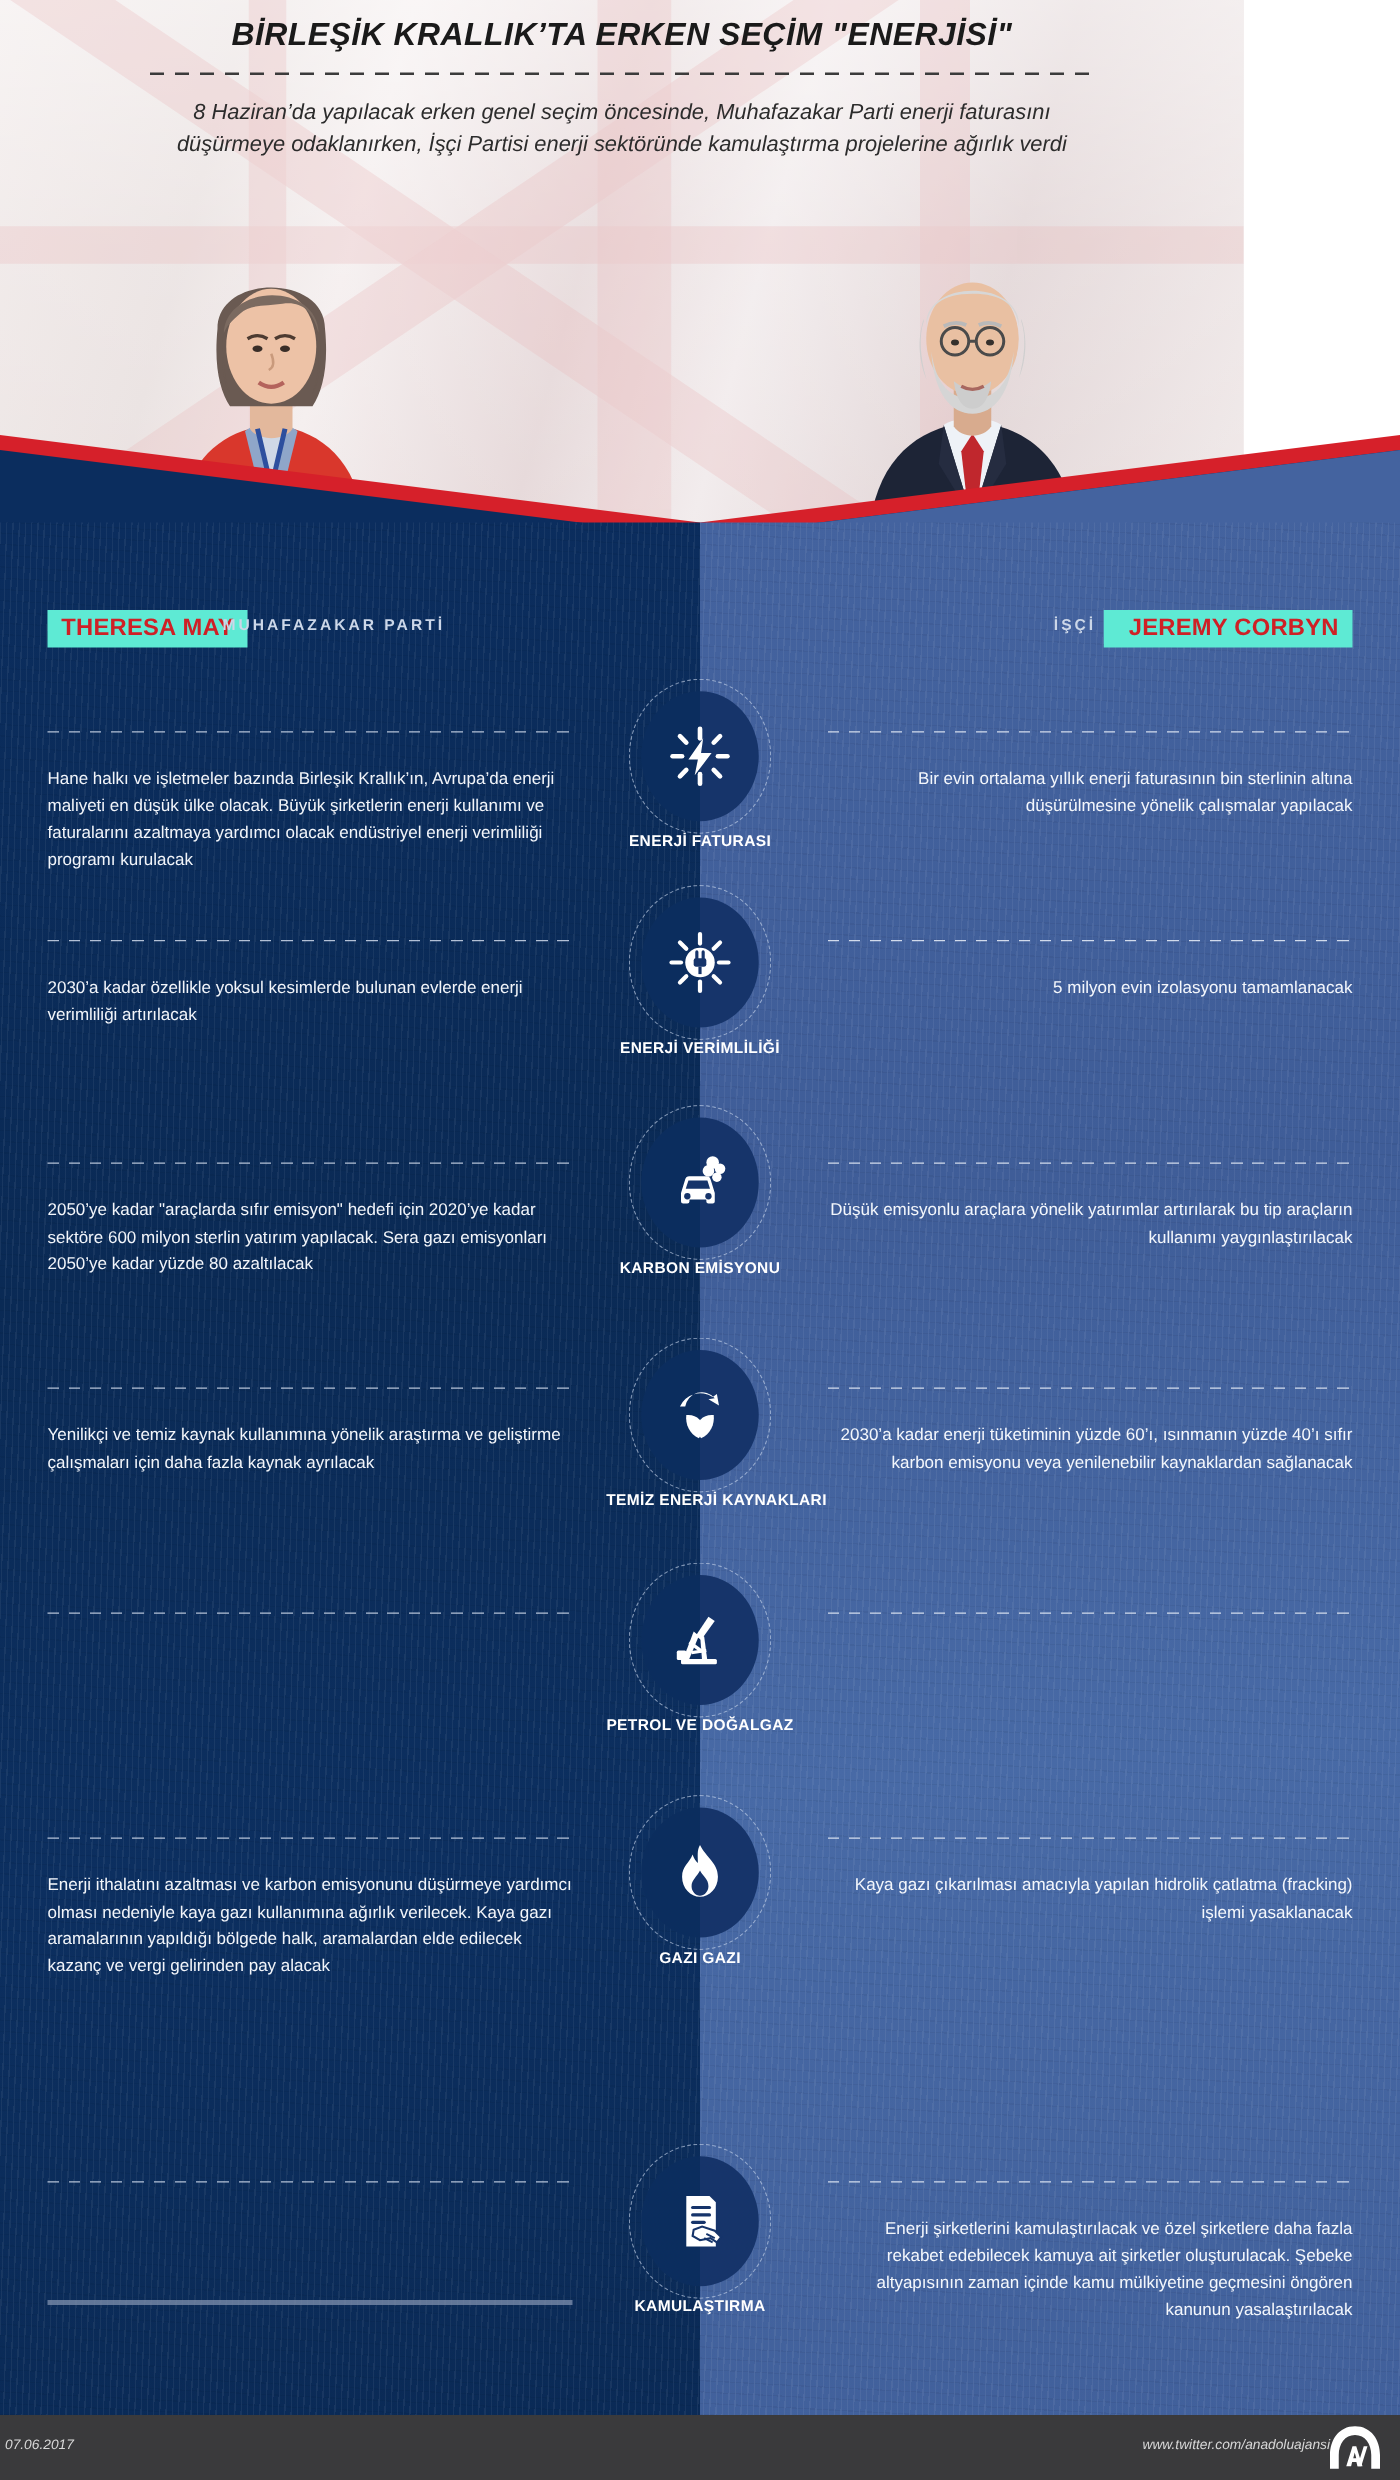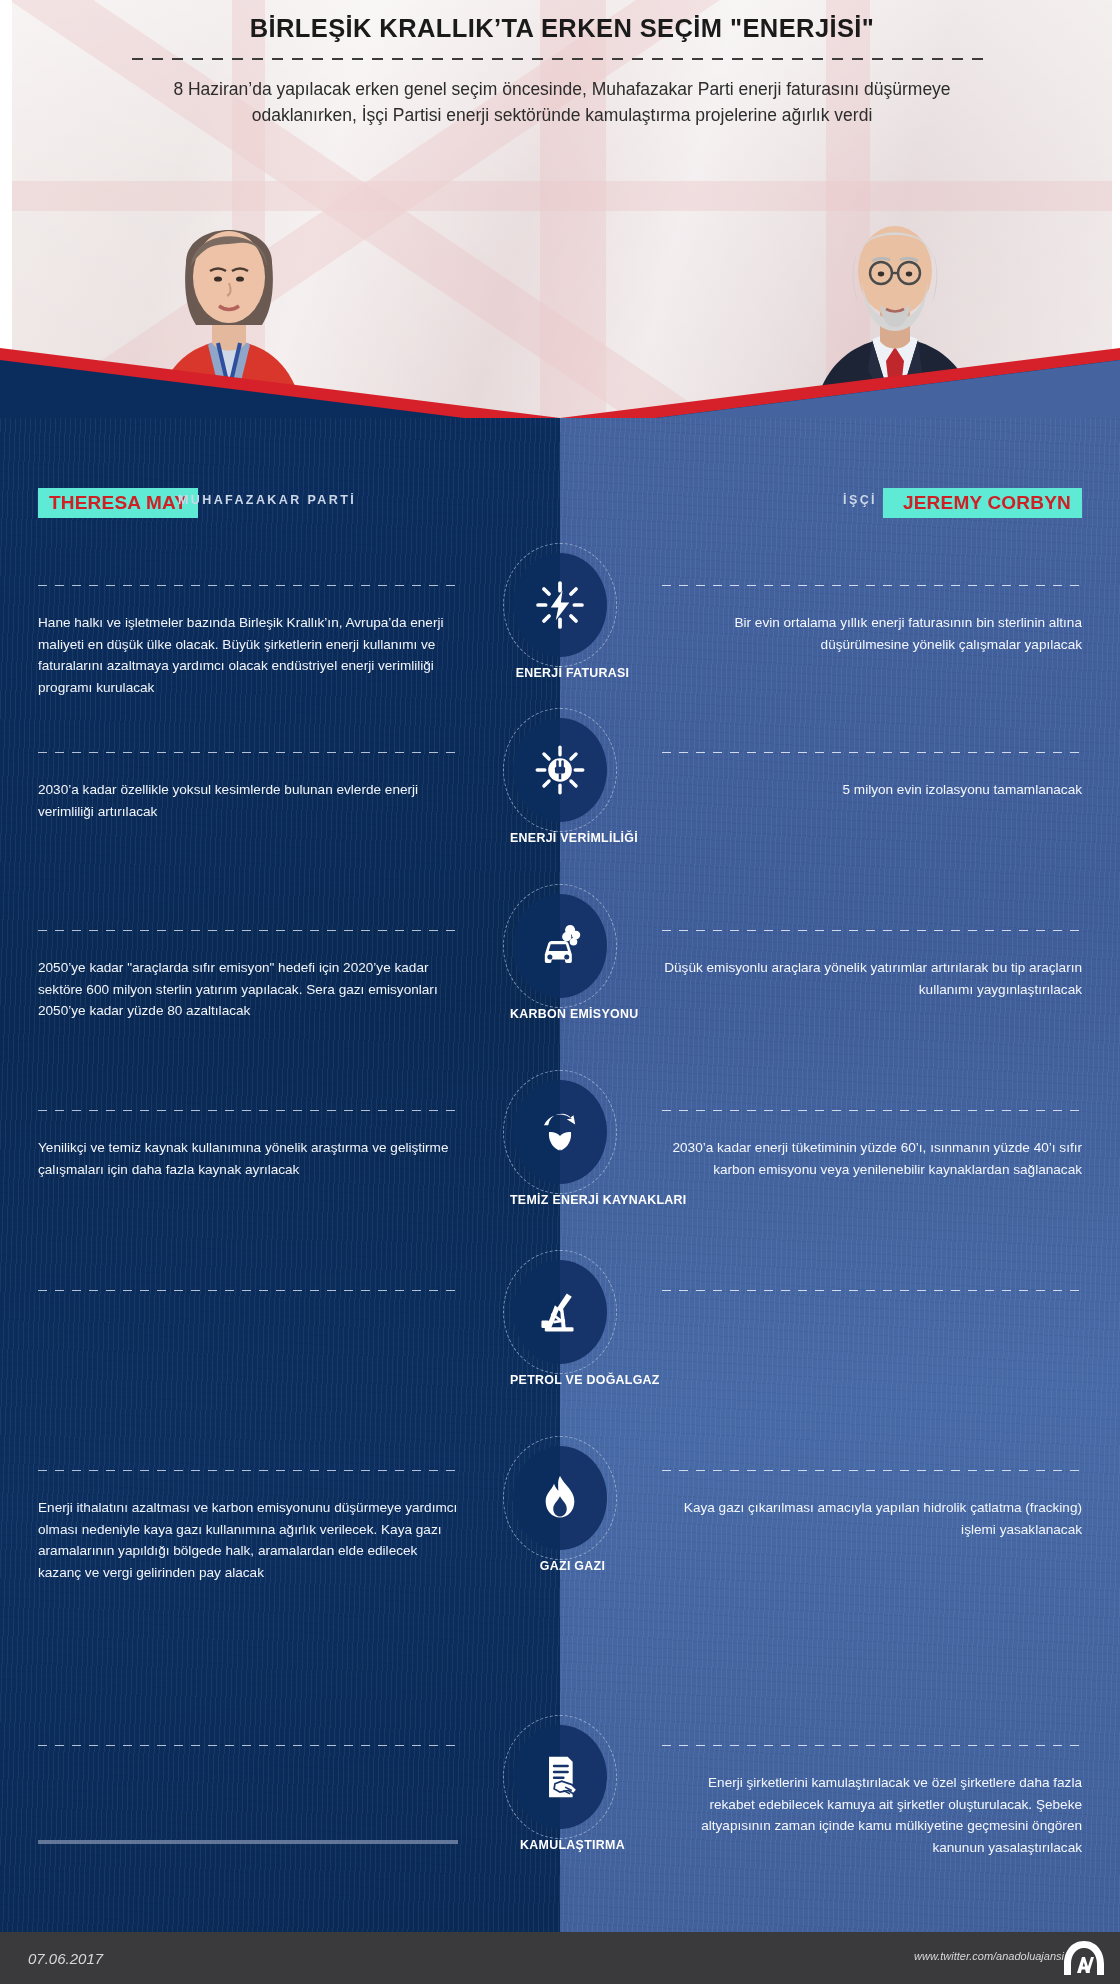--- a/index.html
+++ b/index.html
@@ -5,25 +5,26 @@
   * { margin:0; padding:0; box-sizing:border-box; }
   html,body{ background:#ffffff; }
   body{
     width:1120px; height:1984px; position:relative; overflow:hidden;
     font-family:"Liberation Sans", sans-serif;
     -webkit-font-smoothing:antialiased;
   }
 
   
   .header{
-    position:absolute; left:12px; top:0; width:1100px; height:430px;
+    position:absolute; left:0; top:0; width:995px; height:430px;
     overflow:hidden;
     background:
       linear-gradient(180deg, rgba(255,255,255,.55) 0%, rgba(255,255,255,.25) 45%, rgba(255,255,255,.12) 100%),
       linear-gradient(105deg,#efe7e6 0%,#e7dedd 18%,#f3ecec 30%,#e3d4d5 47%,#f0e9ea 60%,#ded0d1 78%,#eee6e6 100%);
+    font-style: italic;
   }
   
   .flagwash{ position:absolute; inset:0; opacity:.55; }
   .flagwash i{ position:absolute; display:block; background:#e9b9bb; opacity:.55; }
   .fw1{ left:48%; top:0; width:6%; height:100%; }
   .fw2{ left:0; top:42%; width:100%; height:7%; }
   .fw3{ left:-10%; top:-30%; width:160%; height:11%; transform:rotate(34deg); transform-origin:left top; opacity:.35; }
   .fw4{ left:-10%; top:115%; width:160%; height:11%; transform:rotate(-34deg); transform-origin:left top; opacity:.35; }
   .fw5{ left:20%; top:0; width:3%; height:100%; opacity:.3; }
   .fw6{ left:74%; top:0; width:4%; height:100%; opacity:.3; }
@@ -109,34 +110,33 @@
   }
   .disc .fill{
     position:absolute; left:0; top:0; width:94px; height:104px; border-radius:50%;
     background:linear-gradient(to right,#0b2d5e 0 50%, #16346a 50% 100%);
     display:flex; align-items:center; justify-content:center;
   }
   .disc svg{ width:54px; height:54px; display:block; }
   .icon-label{
     margin-top:9px; color:#ffffff; font-weight:bold; font-size:12.4px; letter-spacing:.3px;
     white-space:nowrap;
-    margin-left:25px;
   }
 
   
   .endline{
     position:absolute; left:38px; width:420px; height:4px; background:#7f90ad; opacity:.75;
   }
 
   
   .footer{
     position:absolute; left:0; top:1932px; width:1120px; height:52px;
     background:#3a3a3c;
   }
-  .f-date{ position:absolute; left:28px; top:18px; color:#d8d8d8; font-size:15px; font-style:italic; }
+  .f-date{ position:absolute; left:4px; top:18px; color:#d8d8d8; font-size:11px; font-style:italic; }
   .f-url{ position:absolute; right:56px; top:18px; color:#d8d8d8; font-size:11px; font-style:italic; }
   .f-logo{ position:absolute; right:14px; top:8px; width:44px; height:36px; }
 </style>
 </head>
 <body>
 
 <div class="header">
   <div class="flagwash">
     <i class="fw1"></i>
       <i class="fw2"></i>

